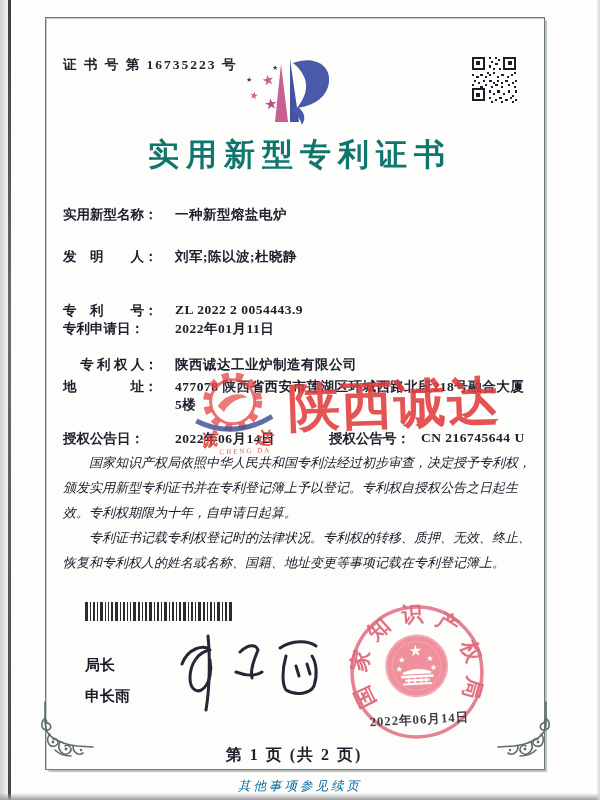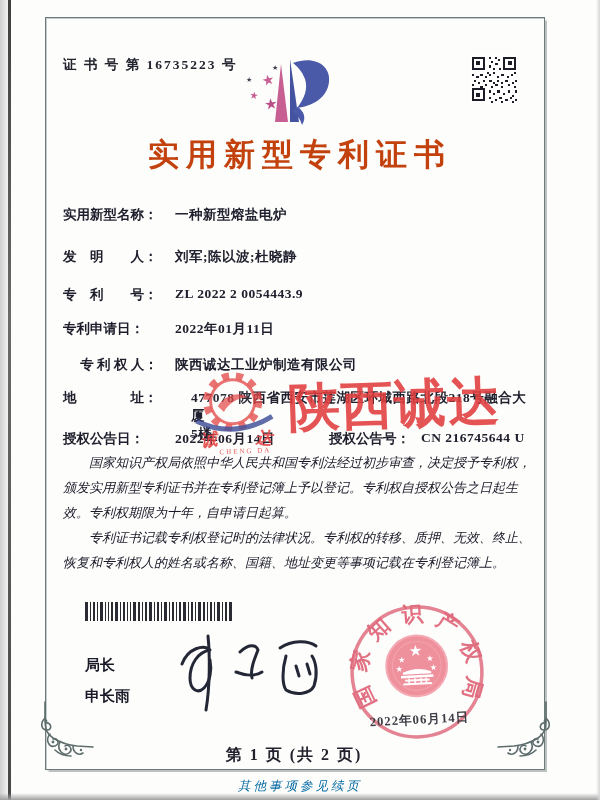--- a/index.html
+++ b/index.html
@@ -21,27 +21,27 @@
          box-shadow:inset 1px 1px 0 #c3cccc, 1.5px 1.5px 1px rgba(110,120,120,.45);}
   .corner{position:absolute;width:62px;height:62px;z-index:3;}
   .corner.bl{left:33px;top:700px;}
   .corner.br{left:496px;top:700px;transform:scaleX(-1);}
   
   .cert-no{position:absolute;left:63px;top:56px;font-size:13.5px;font-weight:600;
            letter-spacing:2px;color:#23232e;}
   .logo{position:absolute;left:241px;top:48px;width:100px;height:92px;}
   .qr{position:absolute;left:470px;top:55px;width:48px;height:48px;}
   .title{position:absolute;left:0;top:134px;width:100%;text-align:center;
-         font-size:31px;font-weight:700;letter-spacing:7px;color:#c2410c;}
+         font-size:31px;font-weight:700;letter-spacing:7px;color:#0f766e;}
   
   .row{position:absolute;left:63px;width:474px;font-size:13.5px;display:flex;}
   .row .lab{flex:0 0 112px;font-weight:700;color:#1d1d2b;white-space:pre;}
   .row .val{font-weight:600;color:#20202e;letter-spacing:.5px;}
-  .row.r1{top:206px;} .row.r2{top:248px;} .row.r3{top:286px;font-family:Liberation Serif, serif;} .row.r4{top:320px;}
-  .row.r5{top:356px;text-align:center;} .row.r6{top:389px;gap:16px;} .row.r7{top:430px;}
+  .row.r1{top:206px;} .row.r2{top:248px;} .row.r3{top:302px;font-family:Liberation Serif, serif;} .row.r4{top:320px;}
+  .row.r5{top:356px;text-align:center;} .row.r6{top:378px;} .row.r7{top:430px;}
   .row .val .l2{display:block;}
   .pair2{margin-left:54px;display:flex;}
   .pair2 .lab{flex:0 0 92px;}
   
   .wm{position:absolute;left:148px;top:364px;width:380px;height:92px;z-index:4;
       transform:rotate(-2deg);opacity:.88;pointer-events:none;}
   .wm-text{position:absolute;left:140px;top:8px;font-size:52px;font-weight:700;
            color:#e23d3d;letter-spacing:1px;font-family:"Liberation Serif",serif;}
   .wm-gear{position:absolute;left:30px;top:0;width:110px;height:92px;}
   

